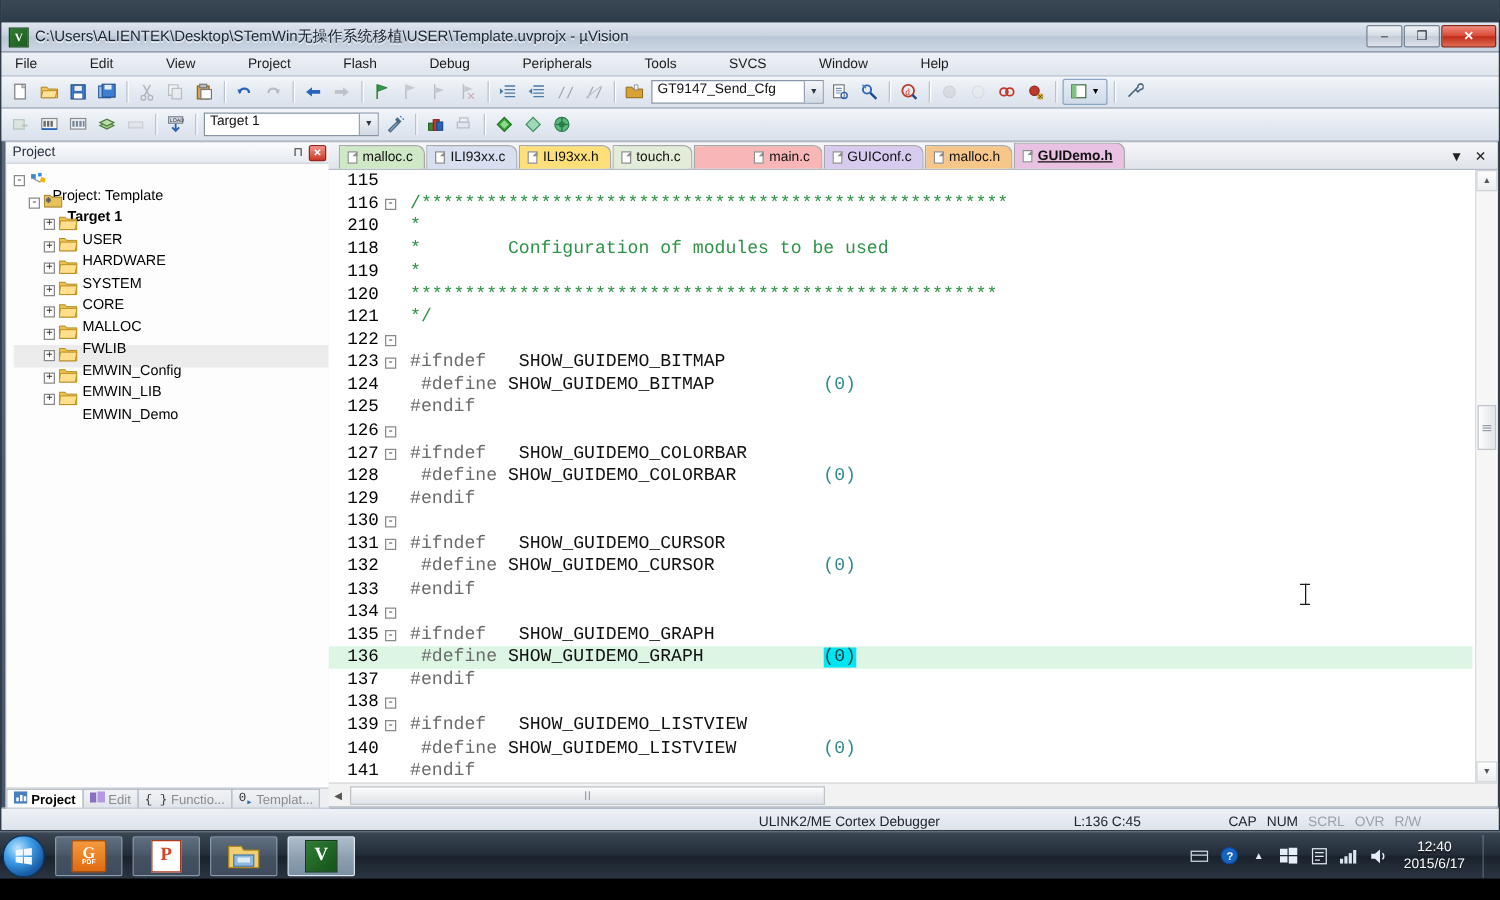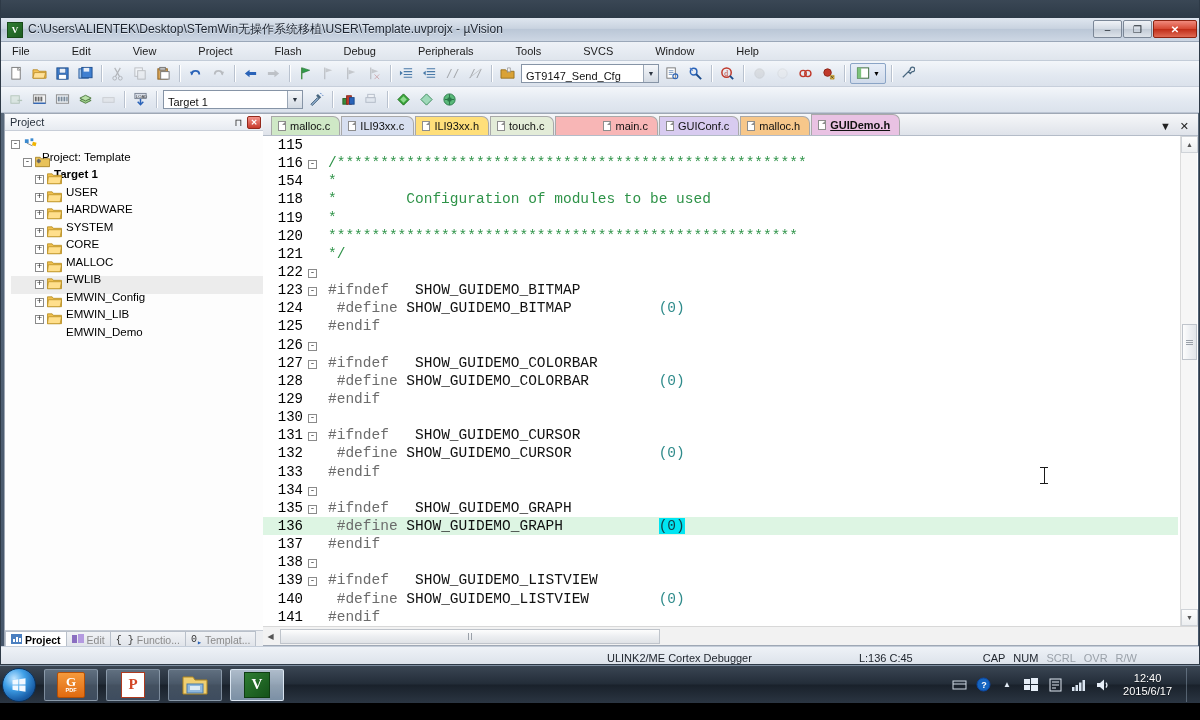--- a/index.html
+++ b/index.html
@@ -84,21 +84,21 @@
   .tb-btn {
     width:21px;height:21px;margin:0 1px;
     display:flex;align-items:center;justify-content:center;
     border:1px solid transparent; border-radius:2px;
     font-size:12px; line-height:1;
   }
   .tb-sep { width:1px;height:17px;background:#b9c2cf;margin:0 4px; box-shadow:1px 0 0 #fff;}
   .tb-icon { width:15px;height:15px; display:block; }
   .tb-combo {
     height:19px; border:1px solid #8694a6; background:#fff;
-    display:flex;align-items:flex-end; font-size:11px; color:#111;
+    display:flex;align-items:flex-start; font-size:11px; color:#111;
     padding-left:4px; margin:0 2px;
   }
   .tb-combo .arrow {
     width:15px;height:17px;margin-left:auto;
     background: linear-gradient(to bottom,#f5f7fa,#d3dae3);
     border-left:1px solid #9aa6b5;
     display:flex;align-items:center;justify-content:center;font-size:7px;color:#2b3440;
   }
 
   
@@ -847,21 +847,21 @@
             <span class="tbr-btn">✕</span>
           </div>
         </div>
 
         <div class="code-area">
           <div class="code-inner">
             <div class="gutter"></div>
             <div class="codelines" id="code-host">
                 <div class="cl"><span class="lnum">115</span><span class="fold"></span><span class="vbar"></span><span class="txt"></span></div>
                 <div class="cl"><span class="lnum">116</span><span class="fold"><span style="display:inline-block;width:9px;height:9px;border:1px solid #8a8a8a;background:#fff;line-height:7px;font-size:9px;color:#333;">-</span></span><span class="vbar"></span><span class="txt"><span class="cmt">/******************************************************</span></span></div>
-                <div class="cl"><span class="lnum">154</span><span class="fold"></span><span class="vbar line"></span><span class="txt"><span class="cmt">*</span></span></div>
+                <div class="cl"><span class="lnum">210</span><span class="fold"></span><span class="vbar line"></span><span class="txt"><span class="cmt">*</span></span></div>
                 <div class="cl"><span class="lnum">118</span><span class="fold"></span><span class="vbar line"></span><span class="txt"><span class="cmt">*        Configuration of modules to be used</span></span></div>
                 <div class="cl"><span class="lnum">119</span><span class="fold"></span><span class="vbar line"></span><span class="txt"><span class="cmt">*</span></span></div>
                 <div class="cl"><span class="lnum">120</span><span class="fold"></span><span class="vbar line"></span><span class="txt"><span class="cmt">******************************************************</span></span></div>
                 <div class="cl"><span class="lnum">121</span><span class="fold"></span><span class="vbar line"></span><span class="txt"><span class="cmt">*/</span></span></div>
                 <div class="cl"><span class="lnum">122</span><span class="fold"><span style="display:inline-block;width:9px;height:9px;border:1px solid #8a8a8a;background:#fff;line-height:7px;font-size:9px;color:#333;">-</span></span><span class="vbar"></span><span class="txt"></span></div>
                 <div class="cl"><span class="lnum">123</span><span class="fold"><span style="display:inline-block;width:9px;height:9px;border:1px solid #8a8a8a;background:#fff;line-height:7px;font-size:9px;color:#333;">-</span></span><span class="vbar"></span><span class="txt"><span class="pp">#ifndef</span><span class="id">   SHOW_GUIDEMO_BITMAP</span></span></div>
                 <div class="cl"><span class="lnum">124</span><span class="fold"></span><span class="vbar line"></span><span class="txt"><span class="pp"> #define</span><span class="id"> SHOW_GUIDEMO_BITMAP          </span><span class="num">(0)</span></span></div>
                 <div class="cl"><span class="lnum">125</span><span class="fold"></span><span class="vbar"></span><span class="txt"><span class="pp">#endif</span></span></div>
                 <div class="cl"><span class="lnum">126</span><span class="fold"><span style="display:inline-block;width:9px;height:9px;border:1px solid #8a8a8a;background:#fff;line-height:7px;font-size:9px;color:#333;">-</span></span><span class="vbar"></span><span class="txt"></span></div>
                 <div class="cl"><span class="lnum">127</span><span class="fold"><span style="display:inline-block;width:9px;height:9px;border:1px solid #8a8a8a;background:#fff;line-height:7px;font-size:9px;color:#333;">-</span></span><span class="vbar"></span><span class="txt"><span class="pp">#ifndef</span><span class="id">   SHOW_GUIDEMO_COLORBAR</span></span></div>

